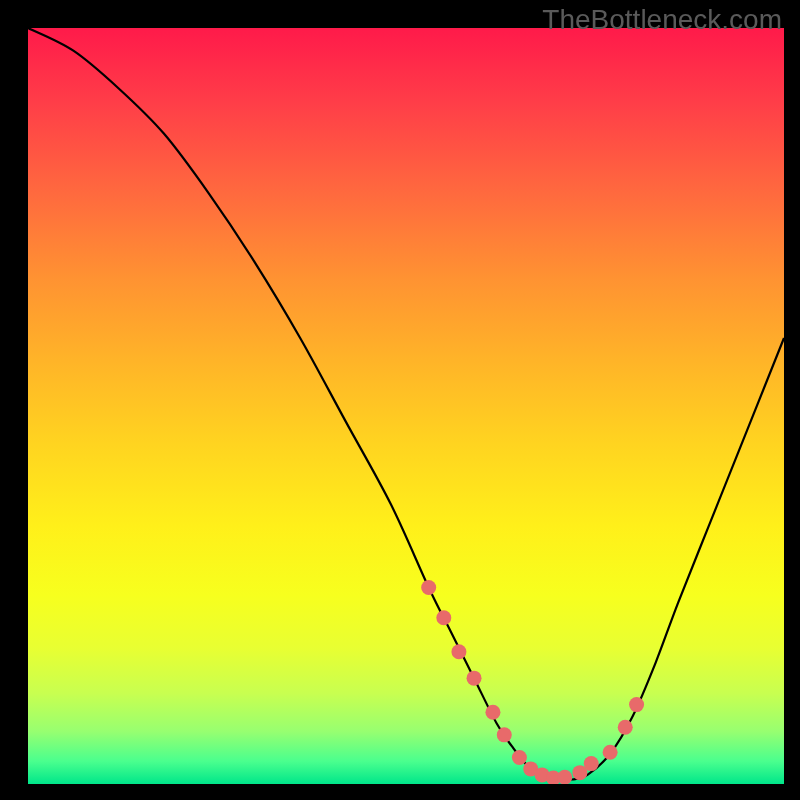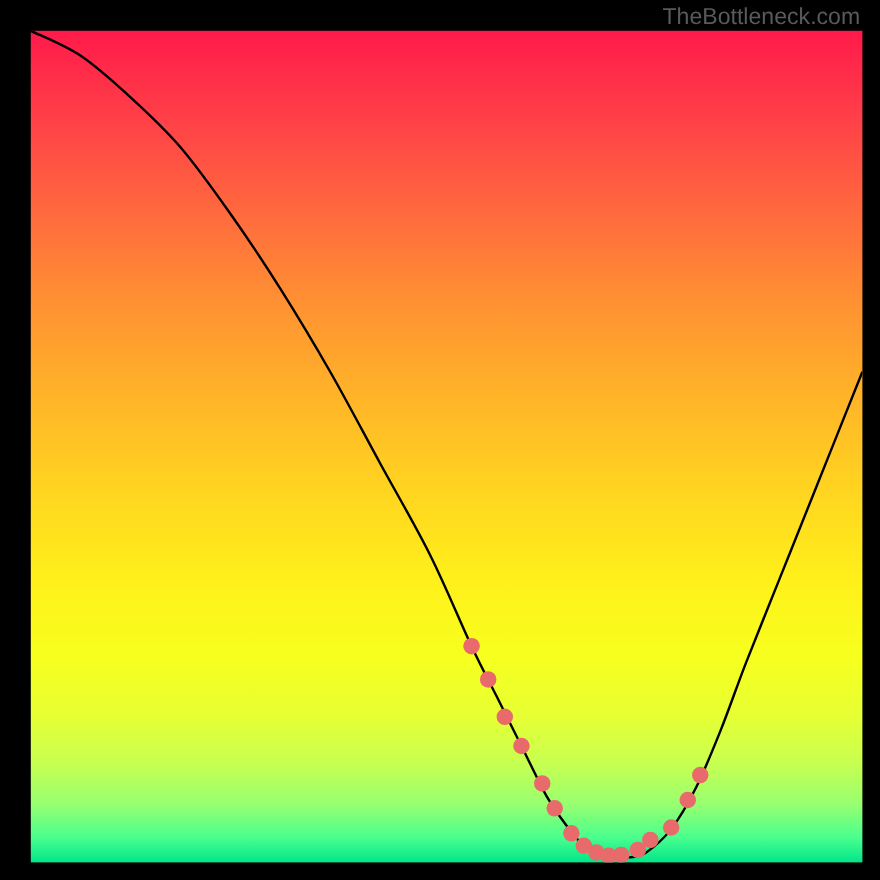--- a/index.html
+++ b/index.html
@@ -9,21 +9,21 @@
     width: 800px;
     height: 800px;
     position: relative;
     font-family: Arial, sans-serif;
   }
   .watermark {
     position: absolute;
     top: 4px;
     right: 18px;
     color: #5a5a5a;
-    font-size: 21px;
+    font-size: 28px;
     font-weight: 500;
     z-index: 10;
     text-align: center;
   }
   .plot-area {
     position: absolute;
     left: 28px;
     top: 28px;
     width: 756px;
     height: 756px;

